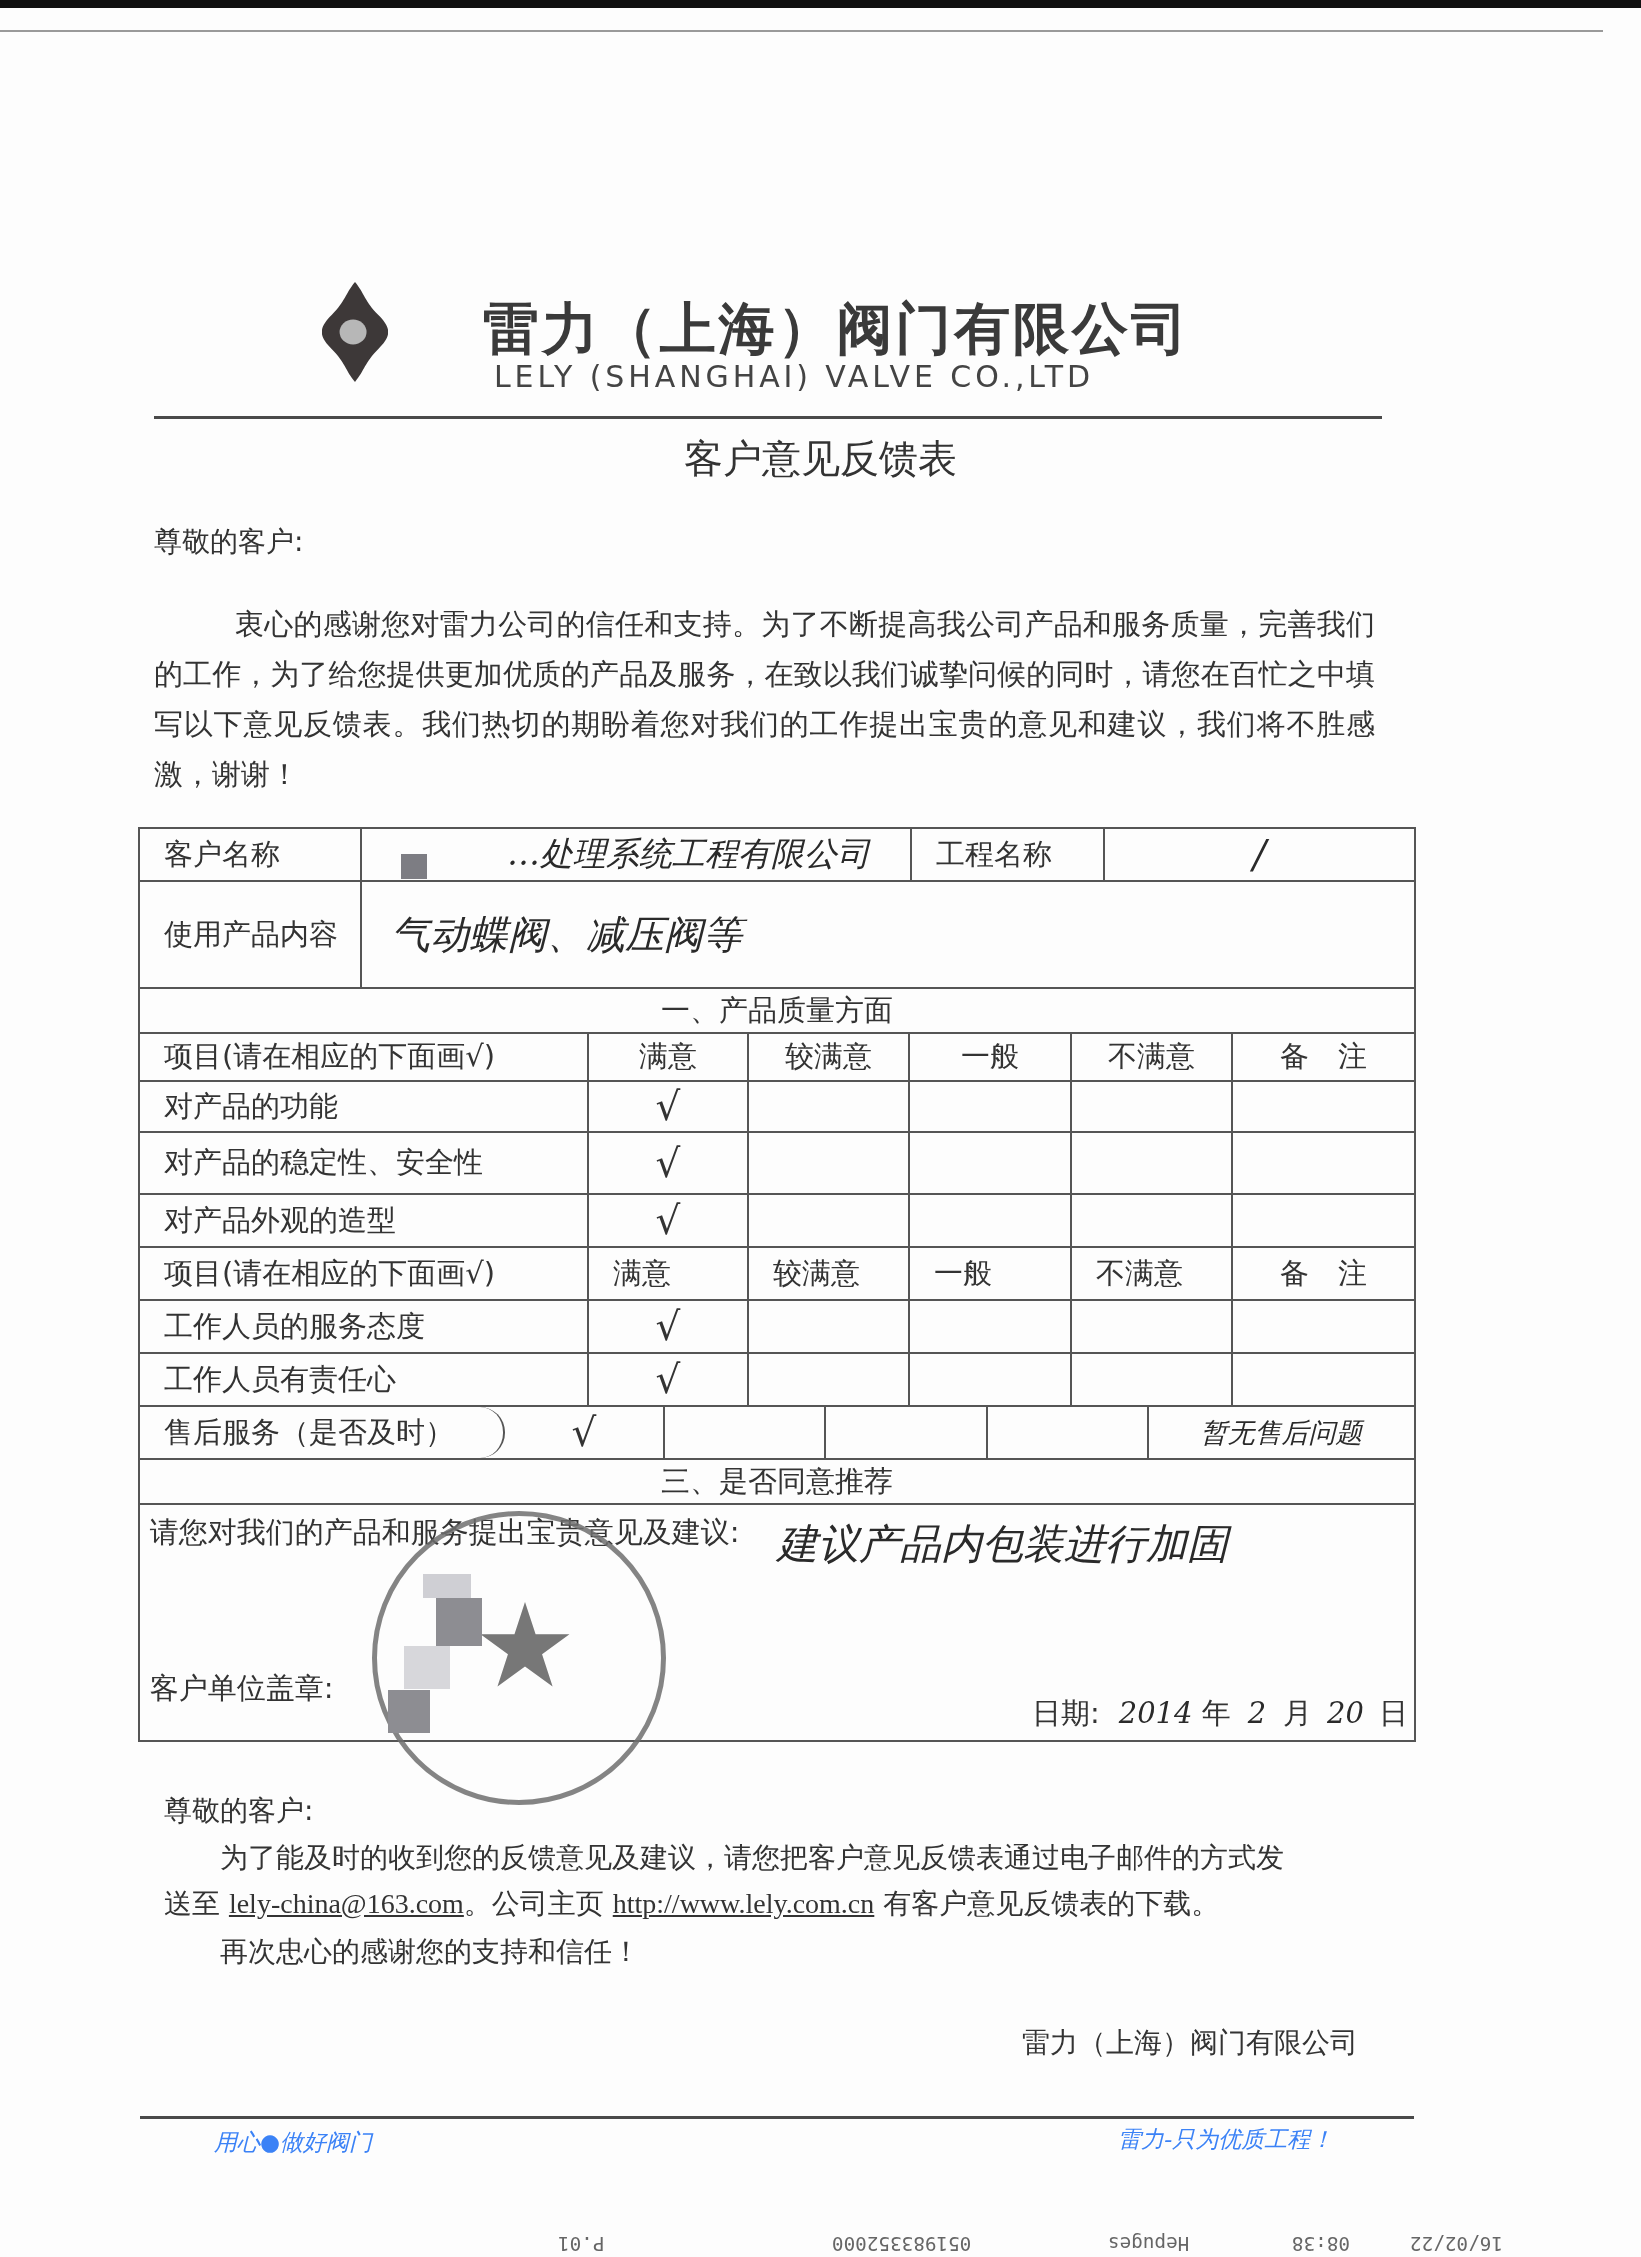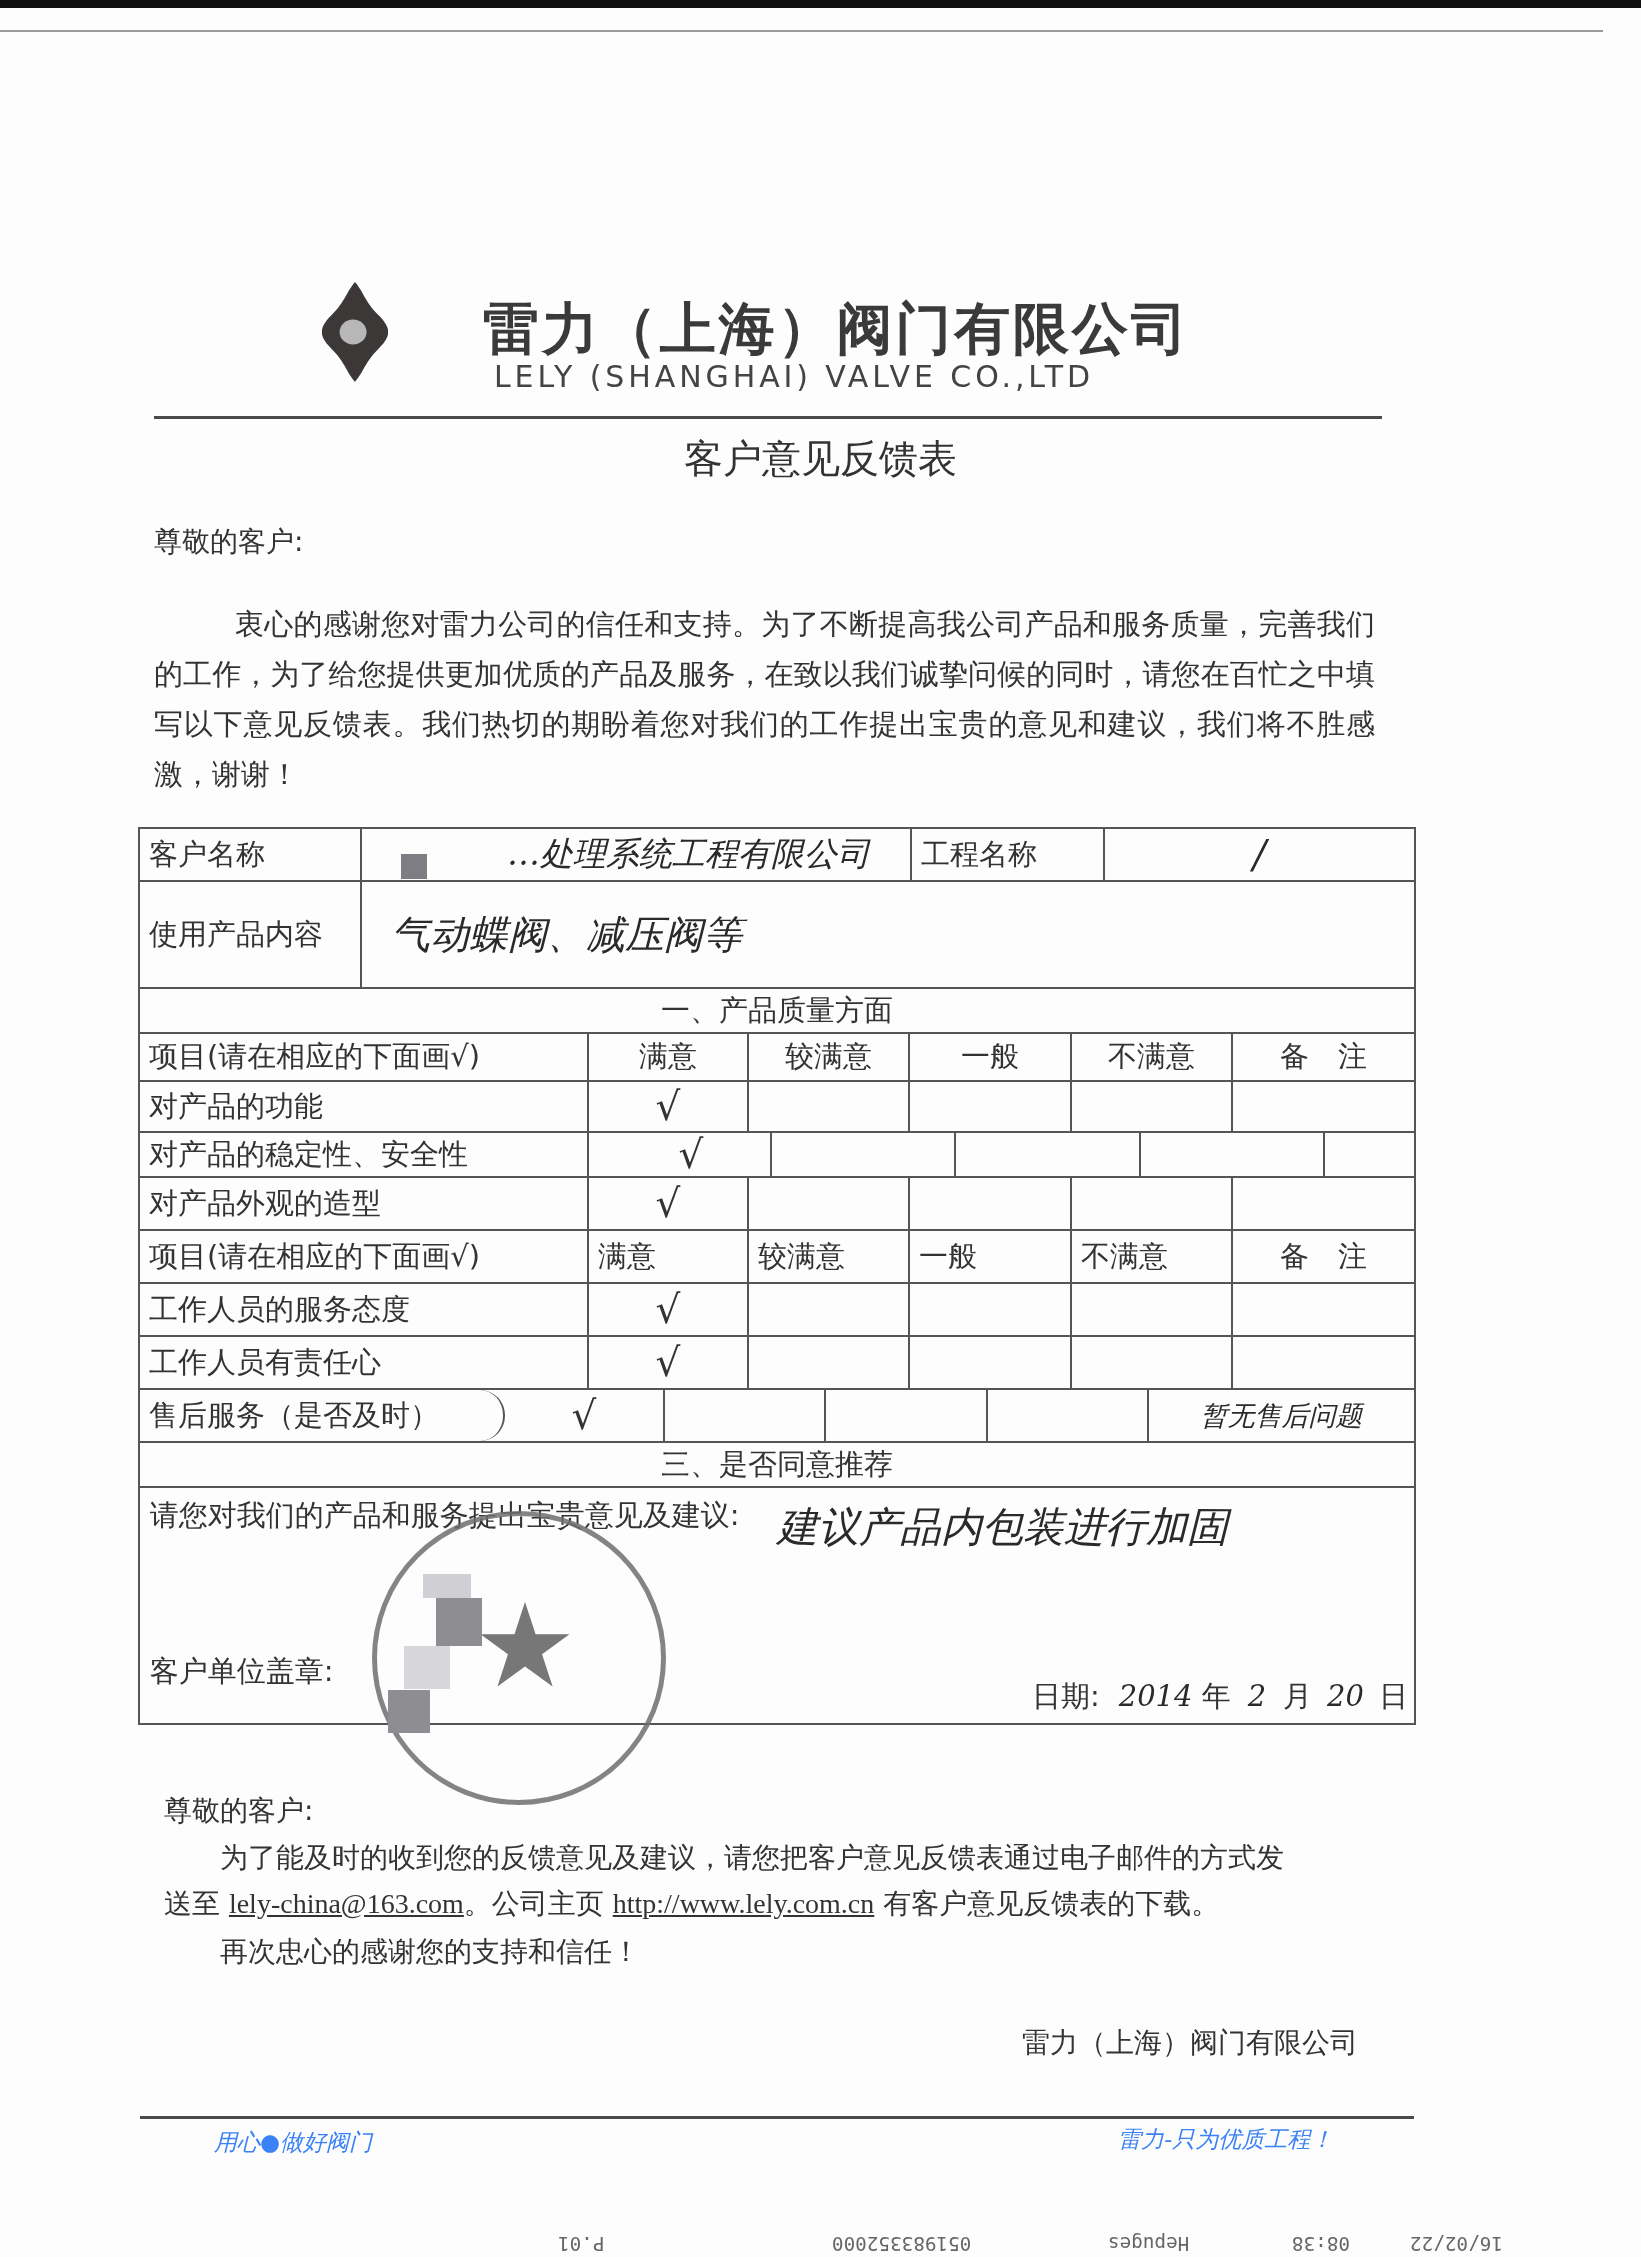--- a/index.html
+++ b/index.html
@@ -19,21 +19,21 @@
   .rule { height:2.9px; background:#4a4a4a; }
 
   .form-title { left:0; width:1641px; top:432px; text-align:center; font-size:39px; color:#333; }
   .greet { font-size:28px; color:#333; white-space:nowrap; }
   .para { left:154px; width:1221px; top:599px; font-size:29px; line-height:50px; color:#333; text-indent:81px; text-align:justify; }
 
   
   .tbl { position:absolute; left:138px; top:827px; width:1278px; border:2.9px solid #555; box-sizing:border-box; }
   .row { position:relative; border-bottom:2.9px solid #555; box-sizing:border-box; display:flex; }
   .row:last-child { border-bottom:none; }
-  .cell { border-right:2.9px solid #555; box-sizing:border-box; font-size:29px; color:#333; display:flex; align-items:center; padding-left:9px; position:relative; white-space:nowrap; }
+  .cell { border-right:2.9px solid #555; box-sizing:border-box; font-size:29px; color:#333; display:flex; align-items:center; padding-left:24px; position:relative; white-space:nowrap; }
   .cell:last-child { border-right:none; }
   .center { justify-content:center; padding-left:0; }
   .section-head { justify-content:center; font-size:29px; color:#333; width:100%; display:flex; align-items:center; }
   .hand { font-family:"DejaVu Serif","Liberation Serif",serif; font-style:italic; color:#2a2a2a; }
   .check { font-size:39px; color:#333; font-family:"DejaVu Sans",sans-serif; }
 
   .blur { background:#7d7d83; }
   .stamp { left:372px; top:1511px; width:294px; height:294px; border:5.8px solid #6f6f6f; border-radius:50%; box-sizing:border-box; opacity:0.85; }
   .stamp-star { left:473px; top:1588px; font-size:116px; color:#777; line-height:1; }
   .pix { position:absolute; }
@@ -94,21 +94,21 @@
     <div class="cell center" style="flex:1;">备　注</div>
   </div>
   <div class="row" style="height:51px;">
     <div class="cell" style="width:449px;">对产品的功能</div>
     <div class="cell center check" style="width:160px;">√</div>
     <div class="cell center" style="width:161px;"></div>
     <div class="cell center" style="width:162px;"></div>
     <div class="cell center" style="width:161px;"></div>
     <div class="cell center" style="flex:1;"></div>
   </div>
-  <div class="row" style="height:45px;gap:23px;">
+  <div class="row" style="height:62px;">
     <div class="cell" style="width:449px;">对产品的稳定性、安全性</div>
     <div class="cell center check" style="width:160px;">√</div>
     <div class="cell center" style="width:161px;"></div>
     <div class="cell center" style="width:162px;"></div>
     <div class="cell center" style="width:161px;"></div>
     <div class="cell center" style="flex:1;"></div>
   </div>
   <div class="row" style="height:53px;">
     <div class="cell" style="width:449px;">对产品外观的造型</div>
     <div class="cell center check" style="width:160px;">√</div>

